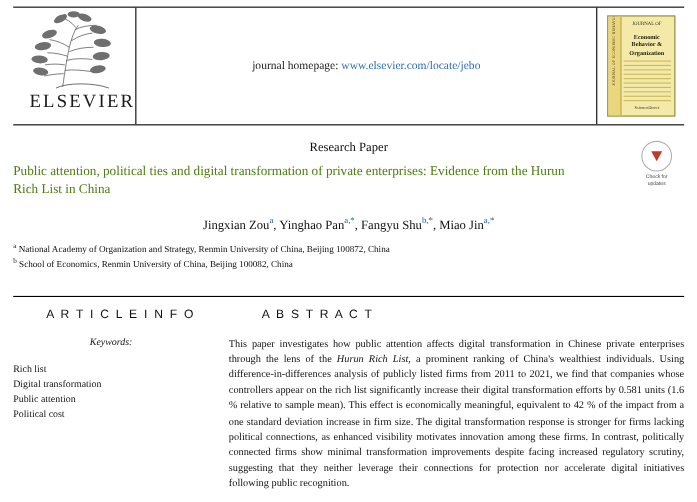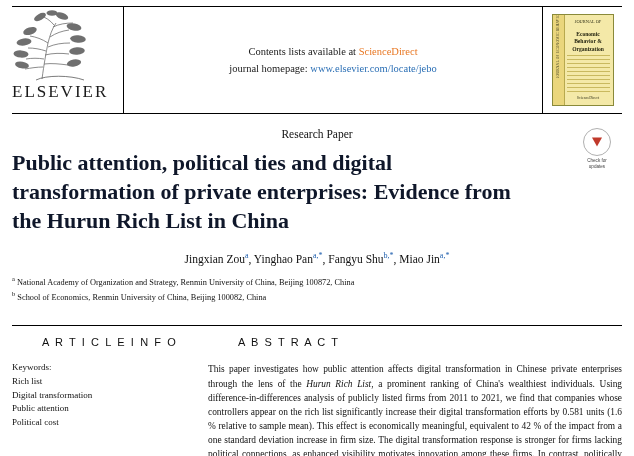--- a/index.html
+++ b/index.html
@@ -32,21 +32,21 @@
     margin-top: 6px;
     box-sizing: border-box;
   }
   .elsevier-cell {
     width: 112px;
     flex: 0 0 112px;
     border-right: 1px solid #000;
     position: relative;
     display: flex;
     flex-direction: column;
-    align-items: flex-start;
+    align-items: flex-end;
     justify-content: flex-start;
     padding-top: 2px;
     box-sizing: border-box;
   }
   .tree-svg { display:block; }
   .elsevier-word {
     font-family: "Liberation Serif", serif;
     font-size: 17px;
     letter-spacing: 2.0px;
     font-weight: 400;
@@ -162,26 +162,25 @@
   }
 
   
   .article-type {
     font-size: 11.5px;
     margin-top: 14px;
     color: #111;
     text-align: center;
   }
   .title {
-    font-size: 22px;
+    font-size: 12px;
     line-height: 1.32;
     margin-top: 8px;
-    color: #0f172a;
+    color: #4d7c0f;
     max-width: 520px;
-    font-weight: bold;
   }
   .authors {
     font-size: 11.5px;
     margin-top: 16px;
     color: #111;
     text-align: center;
   }
   .authors sup { font-size: 8px; }
   .authors .mark { color: #1f5fae; }
   .affil {
@@ -244,22 +243,24 @@
   .sec-head {
     font-family: "Liberation Sans", sans-serif;
     font-size: 11px;
     letter-spacing: 1.6px;
     color: #111;
     margin-bottom: 14px;
     margin-left: 30px;
   }
   .kw-title {
     font-size: 9px;
-    color: #111;
-    margin-bottom: 3px;
+    font-style: italic;
+    color: #111;
+    margin-bottom: 13px;
+    text-align: center;
   }
   .kw {
     font-size: 9px;
     color: #111;
     line-height: 1.5;
   }
   .abstract-text {
     font-size: 9.4px;
     line-height: 1.5;
     text-align: justify;
@@ -301,23 +302,20 @@
           <ellipse cx="28" cy="8" rx="6.5" ry="3.2" transform="rotate(-28 28 8)"></ellipse>
           <ellipse cx="50" cy="7" rx="6.5" ry="3.2" transform="rotate(20 50 7)"></ellipse>
           <ellipse cx="40" cy="4" rx="5.5" ry="2.8"></ellipse>
         </g>
         <path d="M24 71 C34 66 58 66 72 71" stroke="#5a5a5a" stroke-width="0.8" fill="none"></path>
       </svg>
       <div class="elsevier-word">ELSEVIER</div>
     </div>
 
     <div class="center-cell">
-      <div class="contents-line">
-        <span>Contents lists available at </span><a class="sd-link" href="#">ScienceDirect</a>
-      </div>
       <div class="homepage-line">
         <span>journal homepage: </span><a class="hp-link" href="#">www.elsevier.com/locate/jebo</a>
       </div>
     </div>
 
     <div class="cover-cell">
       <div class="cover-img">
         <div class="cover-spine">
           <div class="cover-spine-text">JOURNAL OF ECONOMIC BEHAVIOR &amp; ORGANIZATION</div>
         </div>

